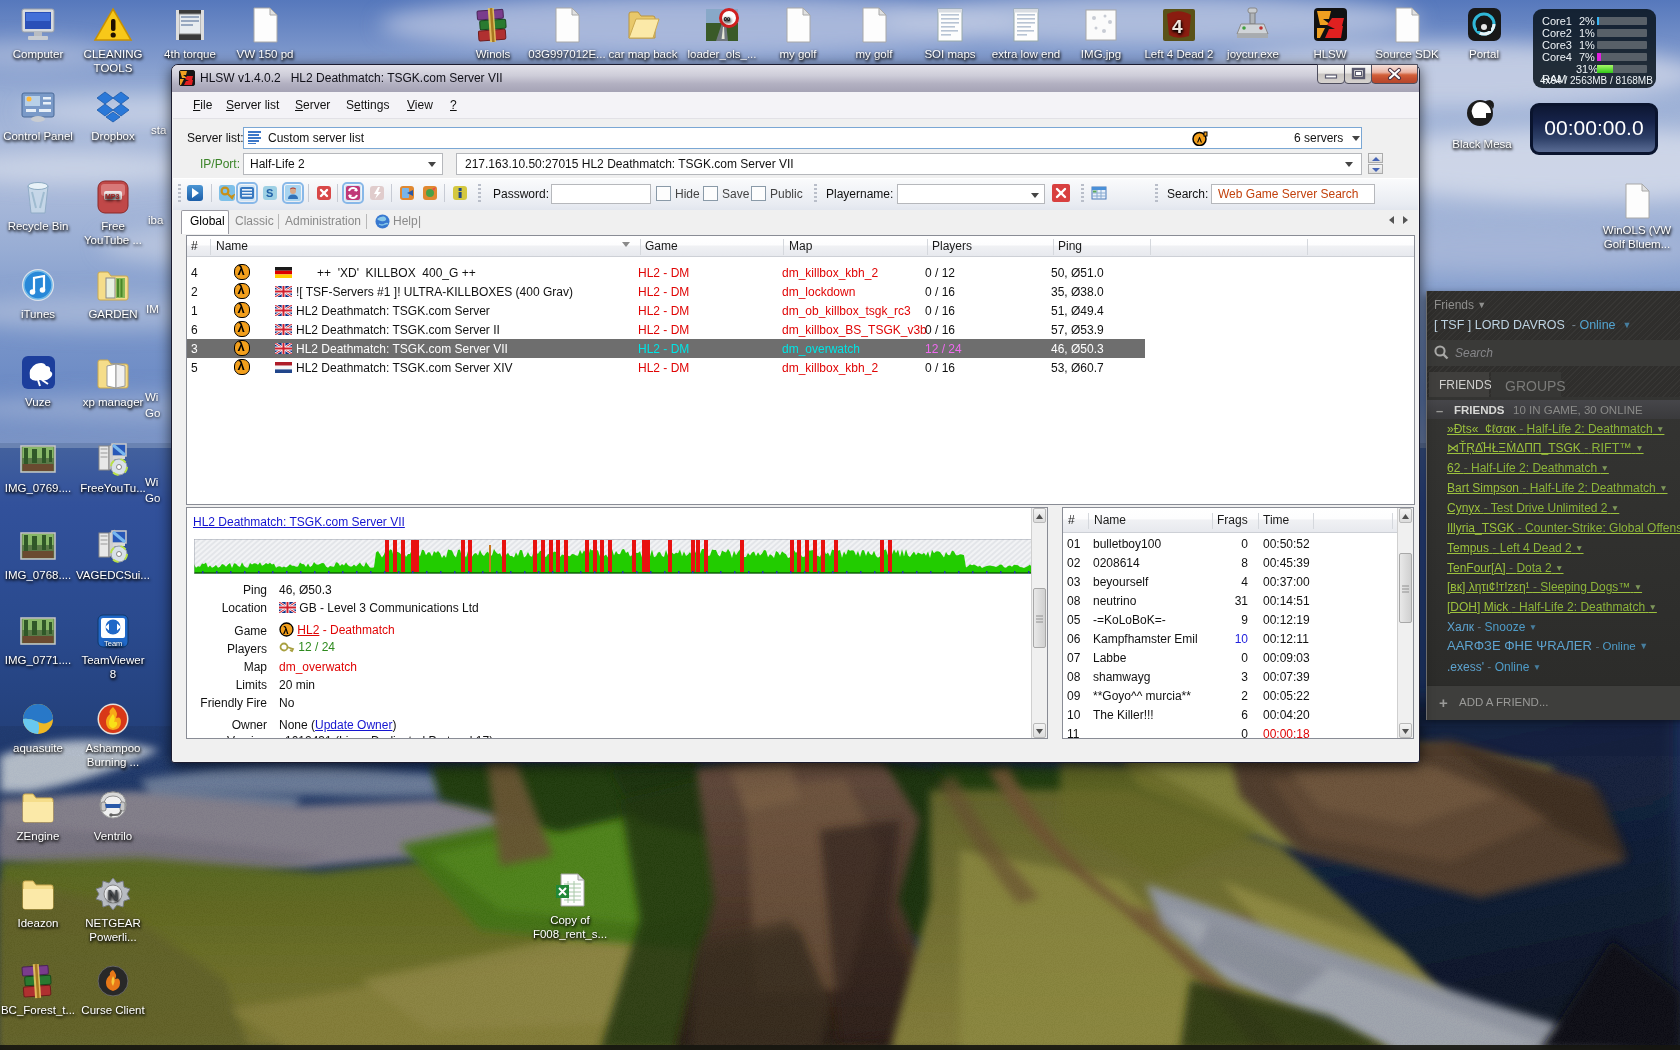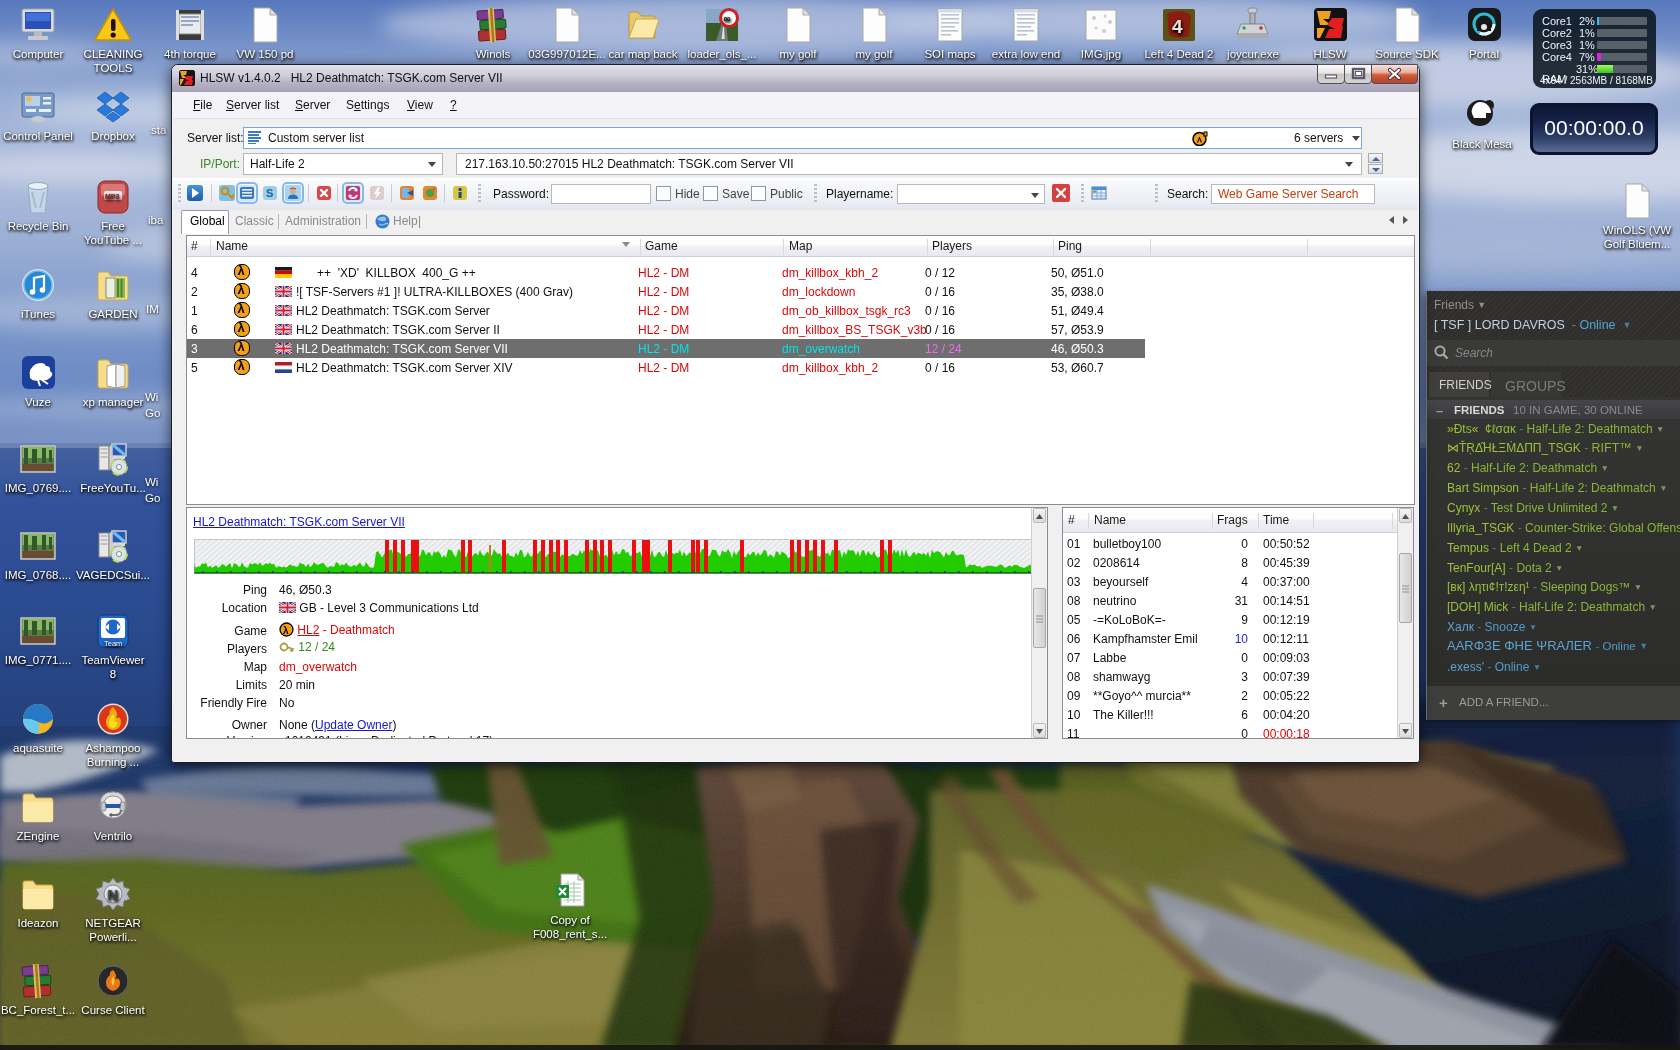--- a/index.html
+++ b/index.html
@@ -52,21 +52,21 @@
 .ikey{position:absolute;font-size:12px;color:#111;text-align:right;width:80px;}
 .ival{position:absolute;font-size:12px;color:#111;left:92px;white-space:nowrap;}
 #statusbar{position:absolute;left:1px;bottom:1px;right:1px;height:22px;background:#f0f0f0;border-top:1px solid #d8d8d8;font-size:12px;color:#111;}
 
 .vsb{position:absolute;width:15px;background:#f0f0f0;border-left:1px solid #d0d0d0;}
 .sbtn{position:absolute;left:1px;width:13px;height:15px;background:linear-gradient(180deg,#f4f4f4,#dcdcdc);border:1px solid #b9b9b9;box-sizing:border-box;border-radius:2px;}
 .sthumb{position:absolute;left:1px;width:13px;background:linear-gradient(90deg,#e8e8e8,#d0d0d0);border:1px solid #a8a8a8;box-sizing:border-box;border-radius:2px;}
 
 #friends{position:absolute;left:1426px;top:291px;width:254px;height:429px;z-index:5;background:#2e2d2b;border-left:1px solid #7a7a7a;box-shadow:-2px 3px 8px rgba(0,0,0,.5);padding-left:8px;}
 .hatch{background-image:repeating-linear-gradient(135deg,rgba(255,255,255,.025) 0 1px,rgba(0,0,0,.06) 1px 4px);}
-.fgreen{color:#9cc13d;}
+.fgreen{color:#9cc13d;text-decoration:underline;}
 .fblue{color:#5da3cf;}
 .frow{position:absolute;left:20px;font-size:12px;white-space:nowrap;}
 .frow gd{color:#6f7d55;} .frow gm{color:#8cb43a;} .frow ar{color:#7e965a;font-size:8.5px;vertical-align:1.5px;}
 .frow bd{color:#5b7586;} .frow bm{color:#4e9cc8;} .fblue ar{color:#477e9e;}
 .prow{position:absolute;left:0;width:330px;height:19px;font-size:12px;color:#111;}
 .prow i{position:absolute;left:4px;top:3px;font-style:normal;}
 .prow b{position:absolute;left:30px;top:3px;font-weight:normal;white-space:nowrap;}
 .prow s{position:absolute;left:148px;width:37px;top:3px;text-decoration:none;text-align:right;}
 .prow t{position:absolute;left:200px;top:3px;}
 .lam{width:16px;height:15px;}

